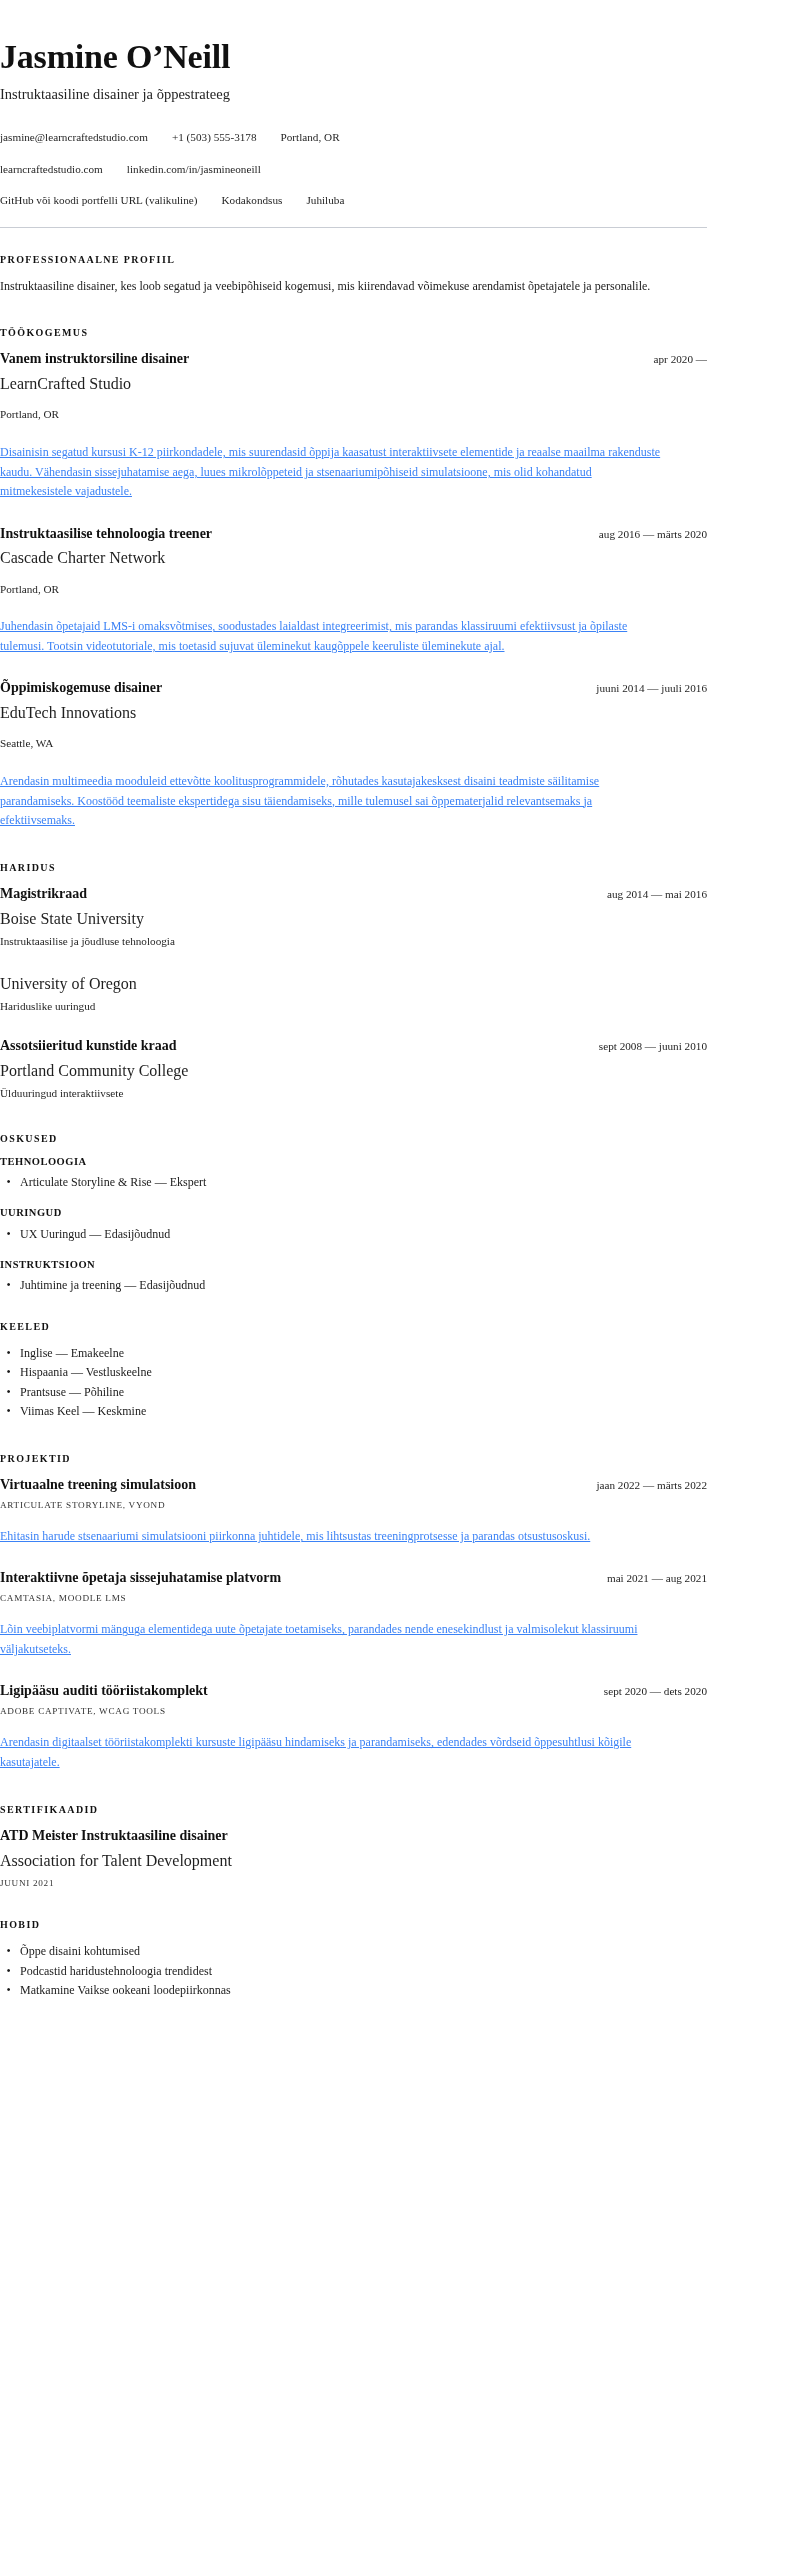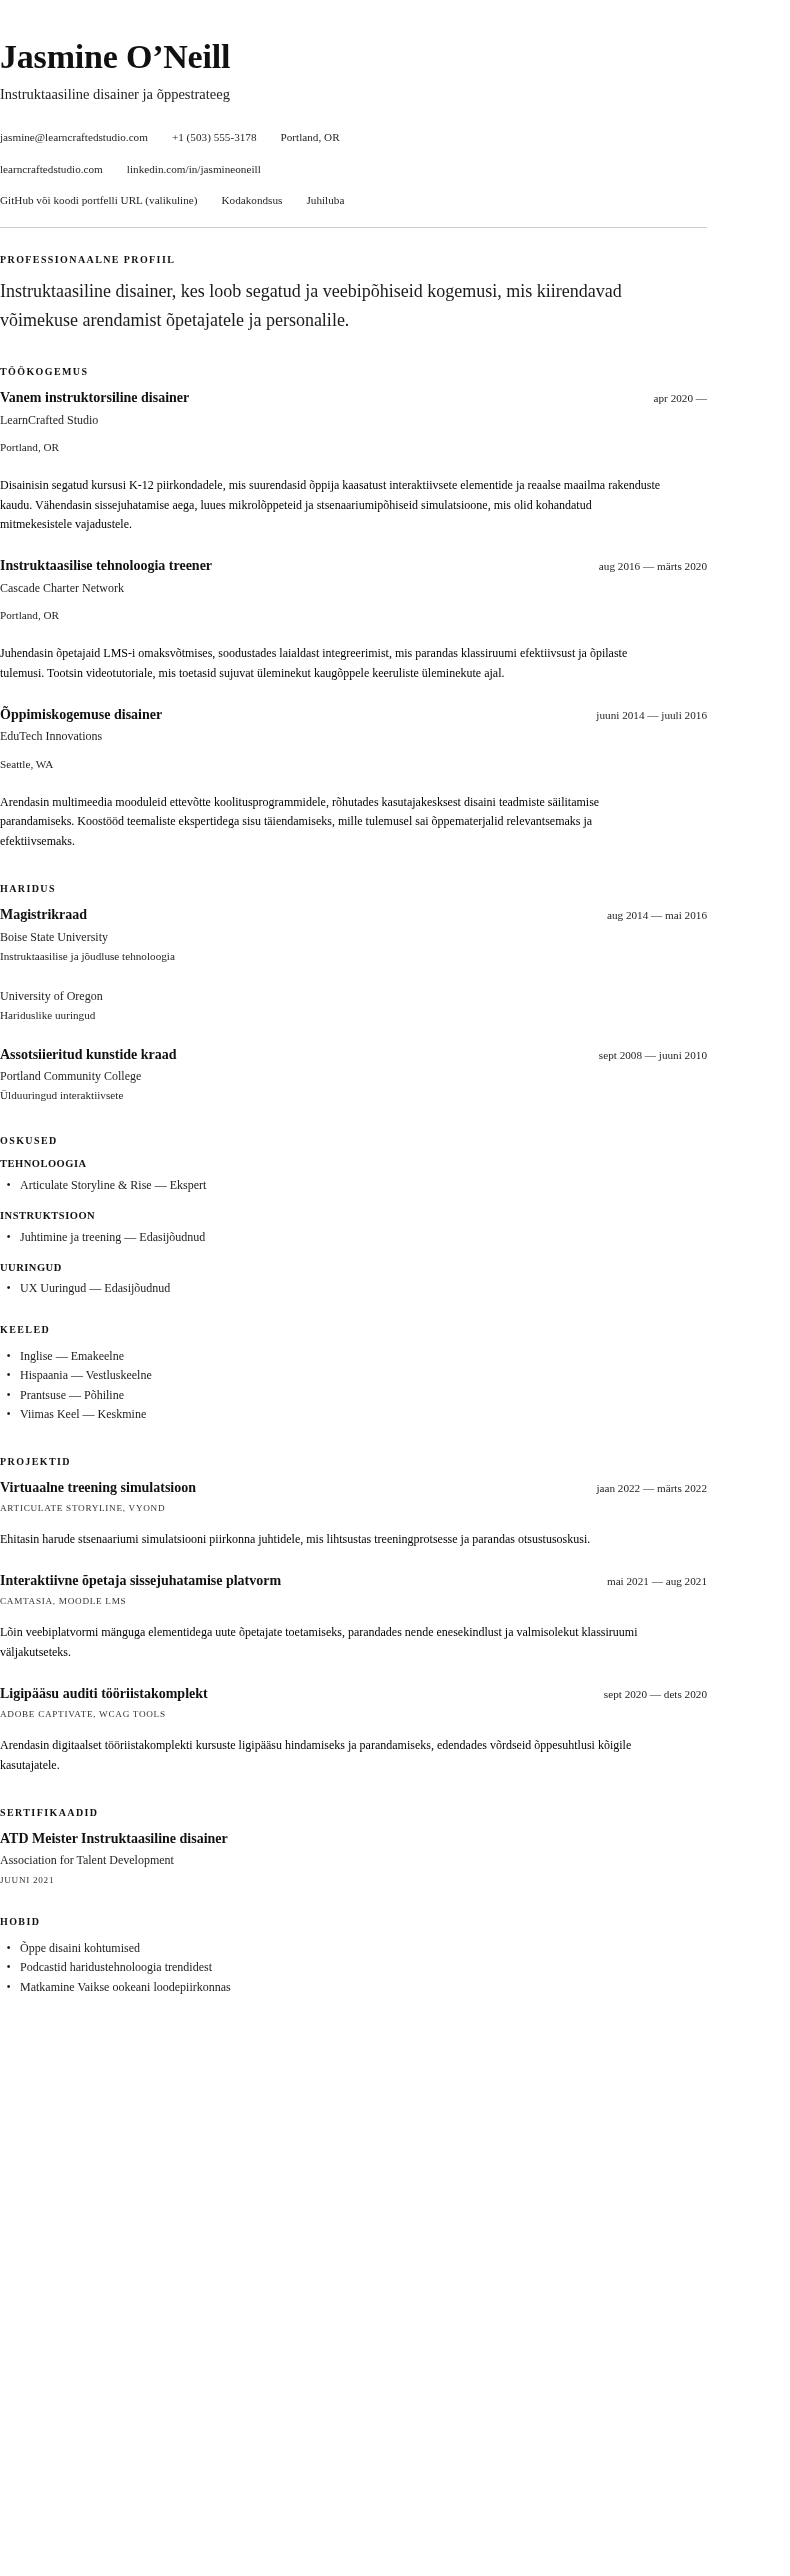--- a/index.html
+++ b/index.html
@@ -70,21 +70,21 @@
   .section-title {
     font-size: 10px;
     font-weight: bold;
     letter-spacing: 1.4px;
     text-transform: uppercase;
     margin: 0 0 12px 0;
     color: #111111;
   }
 
   .para {
-    font-size: 18px;
+    font-size: 12px;
     line-height: 1.62;
     margin: 0 0 4px 0;
     color: #1b1b1b;
     max-width: 666px;
   }
 
   
   .entry { margin-bottom: 22.4px; }
   .entry:last-child { margin-bottom: 0; }
   .entry-head {
@@ -100,21 +100,21 @@
     color: #111111;
   }
   .entry-dates {
     font-size: 11.2px;
     line-height: 1.35;
     white-space: nowrap;
     color: #1f1f1f;
     text-align: right;
   }
   .entry-org {
-    font-size: 12px;
+    font-size: 16px;
     line-height: 1.5;
     margin-top: 2.6px;
     color: #1f1f1f;
   }
   .entry-loc {
     font-size: 11.2px;
     line-height: 1.5;
     margin-top: 10.5px;
     color: #1f1f1f;
   }
@@ -128,22 +128,23 @@
     font-size: 9.2px;
     letter-spacing: 0.7px;
     text-transform: uppercase;
     margin-top: 5.3px;
     color: #333333;
   }
   .entry-desc {
     font-size: 12px;
     line-height: 1.64;
     margin-top: 20px;
-    color: #000000;
+    color: #3b82f6;
     max-width: 666px;
+    text-decoration: underline;
   }
   .entry-desc.tight { margin-top: 17px; }
 
   
   .skill-group { margin-bottom: 14.5px; }
   .skill-group:last-child { margin-bottom: 0; }
   .skill-group-title {
     font-size: 10.5px;
     font-weight: bold;
     letter-spacing: 0.5px;
@@ -283,30 +284,30 @@
 
       <div class="skill-group">
         <div class="skill-group-title">Tehnoloogia</div>
         <ul class="bullets">
           <li>Articulate Storyline &amp; Rise — Ekspert</li>
         </ul>
       </div>
 
 
       <div class="skill-group">
+        <div class="skill-group-title">Uuringud</div>
+        <ul class="bullets">
+          <li>UX Uuringud — Edasijõudnud</li>
+        </ul>
+      </div>
+
+      <div class="skill-group">
         <div class="skill-group-title">Instruktsioon</div>
         <ul class="bullets">
           <li>Juhtimine ja treening — Edasijõudnud</li>
-        </ul>
-      </div>
-
-      <div class="skill-group">
-        <div class="skill-group-title">Uuringud</div>
-        <ul class="bullets">
-          <li>UX Uuringud — Edasijõudnud</li>
         </ul>
       </div>
     </div>
 
     <div class="sec-spacer-md"></div>
 
     <div class="section">
       <div class="section-title">Keeled</div>
       <ul class="bullets">
         <li>Inglise — Emakeelne</li>

